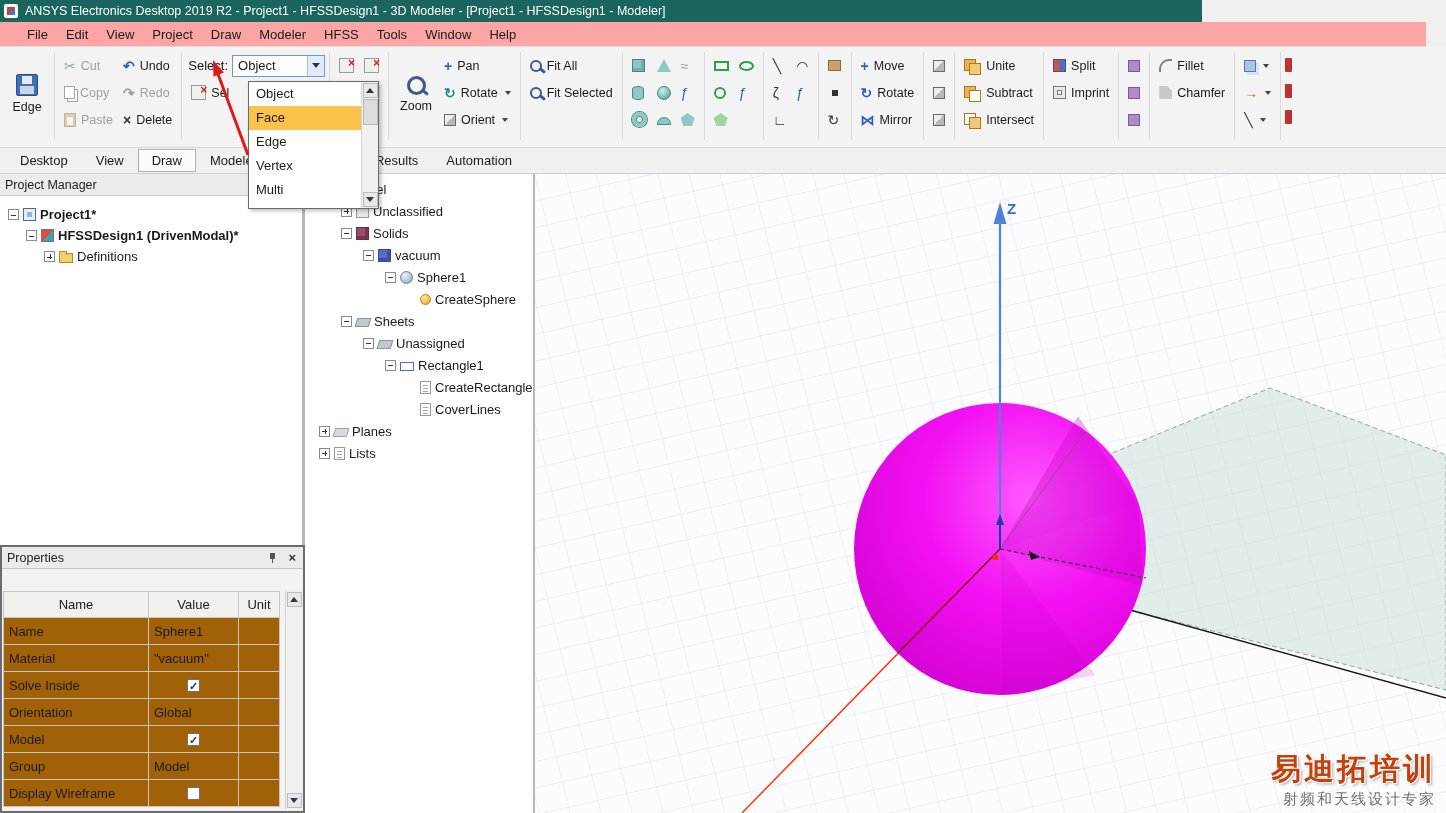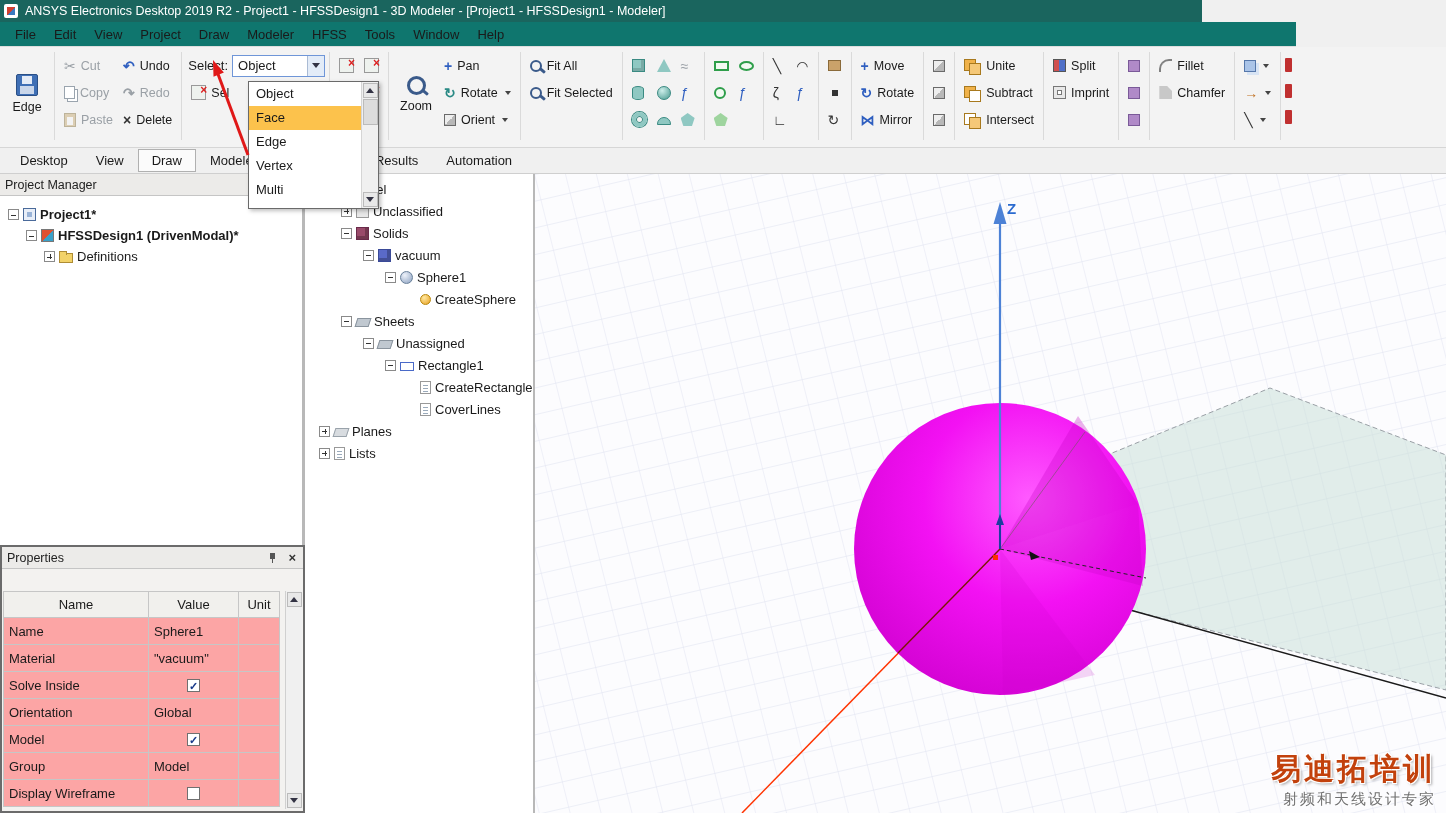--- a/index.html
+++ b/index.html
@@ -3,21 +3,21 @@
 <meta charset="utf-8">
 <style>
   *{margin:0;padding:0;box-sizing:border-box}
   html,body{width:1446px;height:813px;overflow:hidden}
   body{position:relative;font-family:"Liberation Sans",sans-serif;font-size:13px;color:#1a1a1a;background:#f0f0f0}
 
   
   .titlebar{position:absolute;left:0;top:0;width:1202px;height:22px;background:#1a655e;color:#fff;display:flex;align-items:center;padding-left:4px;font-size:12.5px;white-space:nowrap}
   .app-ic{width:14px;height:14px;background:#fff;border-radius:2px;margin-right:7px;position:relative;flex:none}
   .app-ic::after{content:"";position:absolute;inset:3px;background:linear-gradient(135deg,#d04030 50%,#3a7ac0 50%)}
-  .menubar{position:absolute;left:0;top:22px;width:1296px;height:25px;background:#0f766e;border-bottom:1px solid #ddd;display:flex;align-items:center;padding-left:6px;font-size:13px}
+  .menubar{position:absolute;left:0;top:22px;width:1426px;height:25px;background:#fca5a5;border-bottom:1px solid #ddd;display:flex;align-items:center;padding-left:18px;font-size:13px}
   .menubar span{padding:4px 9px;cursor:default}
 
   
   .toolbars{position:absolute;left:0;top:47px;width:1446px;height:101px;background:#f3f3f3;border-bottom:1px solid #d6d6d6;display:flex;align-items:flex-start;padding-top:5px}
   .tb-group{display:flex;flex-direction:column;padding:0 4px;border-right:1px solid #dadada;height:88px}
   .tb-group.cols{flex-direction:row}
   .tb-col{display:flex;flex-direction:column}
   .tb-row{display:flex;align-items:center;height:27px}
   .tb-btn{display:flex;align-items:center;gap:5px;height:27px;padding:0 5px;font-size:12.5px;white-space:nowrap;cursor:default}
   .tb-btn.disabled{color:#9aa0a6}
@@ -109,21 +109,21 @@
   .ti-cs{border-left:2px solid #c03030;border-bottom:2px solid #2a7a2a;width:12px;height:12px}
   .ti-plane{width:14px;height:9px;background:#d8dce0;border:1px solid #99a2aa;transform:skewX(-18deg);margin-top:2px}
 
   
   .props-panel{position:absolute;left:0;top:545px;width:305px;height:268px;background:#f3f2f0;border:2px solid #6b6b6b}
   .pt-icons{margin-left:auto;display:flex;align-items:center}
   .pin{display:inline-block;width:11px;height:12px;position:relative;margin-right:10px}
   .pin::before{content:"";position:absolute;left:3px;top:1px;width:5px;height:6px;background:#555}
   .pin::after{content:"";position:absolute;left:5px;top:7px;width:1px;height:4px;background:#555}
   .closex{font-size:13px;font-weight:bold;color:#333;margin-right:2px}
-  .props-table{position:absolute;left:1px;top:44px;border-collapse:collapse;table-layout:fixed;width:276px;background:#fca5a5}
+  .props-table{position:absolute;left:1px;top:44px;border-collapse:collapse;table-layout:fixed;width:276px;background:#a16207}
   .props-table th,.props-table td{border:1px solid #c6c6c6;height:27px;font-size:13px;padding:0 5px;overflow:hidden;white-space:nowrap;font-weight:normal;text-align:left}
   .props-table th{background:#f1f0ed;text-align:center;height:26px}
   .cbx{width:13px;height:13px;border:1px solid #707070;background:#fff;margin:0 auto;font-size:11px;line-height:12px;text-align:center;color:#1a3a8a;font-weight:bold}
   .pscroll{position:absolute;right:1px;top:44px;bottom:2px;width:17px;background:#f0f0f0;border-left:1px solid #d0d0d0;display:flex;flex-direction:column;justify-content:space-between;align-items:center;padding:1px 0}
   .sbtn{width:15px;height:15px;background:#e8e8e8;border:1px solid #bbb;display:flex;align-items:center;justify-content:center}
 
   
   .viewport{position:absolute;left:535px;top:174px;width:911px;height:639px;background:#fcfcfe;overflow:hidden}
   .wm{position:absolute;right:10px;bottom:4px;text-align:right;pointer-events:none}
   .wm1{font-size:30px;font-weight:bold;color:#c2410c;letter-spacing:3px;text-shadow:1px 1px 0 #fff,-1px -1px 0 #fff,1px -1px 0 #fff,-1px 1px 0 #fff,2px 2px 3px rgba(0,0,0,.35)}

